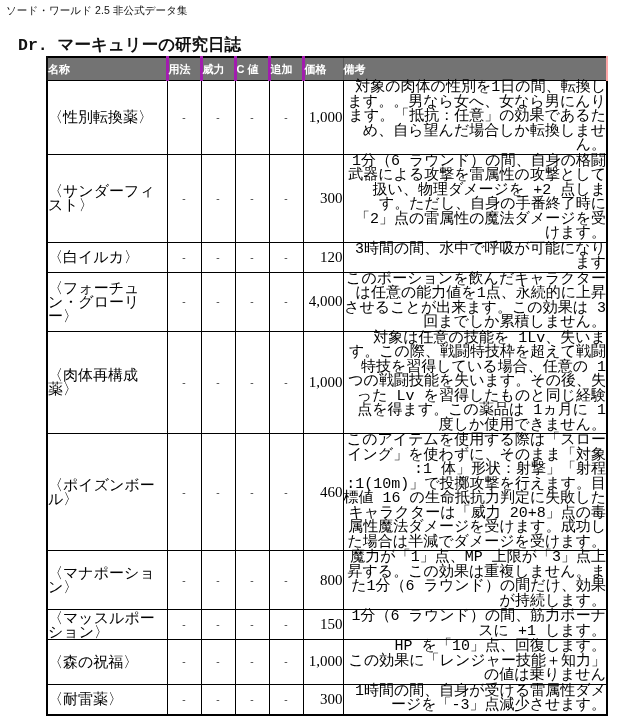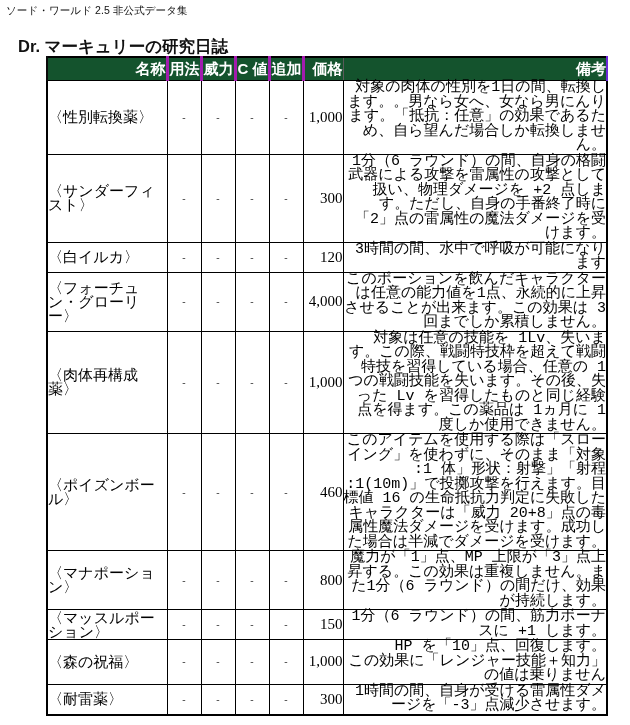--- a/index.html
+++ b/index.html
@@ -28,21 +28,21 @@
     font-size: 10.5px;
     line-height: 13px;
     letter-spacing: 0.1px;
     color: #111;
     white-space: nowrap;
   }
   .doc-title {
     position: absolute;
     left: 18px;
     top: 24px;
-    font-family: Liberation Sans, sans-serif;
+    font-family: Liberation Mono, monospace;
     font-size: 16.5px;
     line-height: 22px;
     color: #111;
     white-space: nowrap;
   }
   .table-wrap {
     position: absolute;
     left: 46px;
     top: 56px;
     width: 560px;
@@ -53,36 +53,36 @@
     width: 560px;
     border: 2px solid #000;
   }
   table.data-table td,
   table.data-table th {
     border: 1px solid #000;
     padding: 0;
     vertical-align: middle;
   }
   thead th {
-    background: #14532d;
+    background: #737373;
     color: #ffffff;
     font-family: "Liberation Sans", "DejaVu Sans", sans-serif;
     font-weight: bold;
-    font-size: 15px;
+    font-size: 11px;
     height: 22px;
-    text-align: right;
+    text-align: left;
     border-color: #0a0a0a;
     border-bottom: 2px solid #000;
   }
   thead th.hdr-sep {
     border-left: 3px solid #a21caf;
     border-right: 1px solid #5a5a5a;
   }
   thead tr th:first-child { border-left: 2px solid #0a0a0a; }
-  thead tr th:last-child { border-right: 2px solid #6d28d9; }
+  thead tr th:last-child { border-right: 2px solid #fca5a5; }
 
   col.c-name   { width: 120px; }
   col.c-usage  { width: 34px; }
   col.c-power  { width: 34px; }
   col.c-crit   { width: 34px; }
   col.c-extra  { width: 34px; }
   col.c-price  { width: 40px; }
   col.c-note   { width: 264px; }
 
   td.cell-name {

